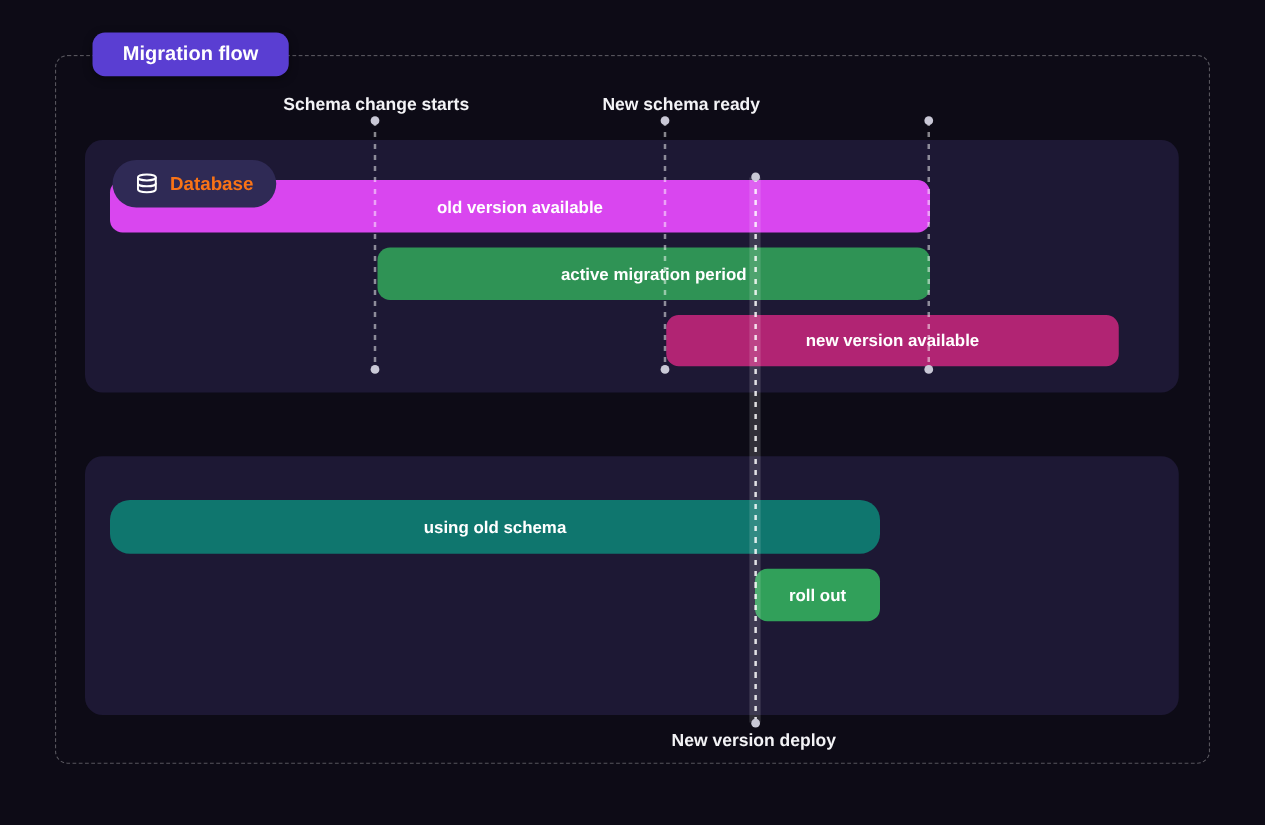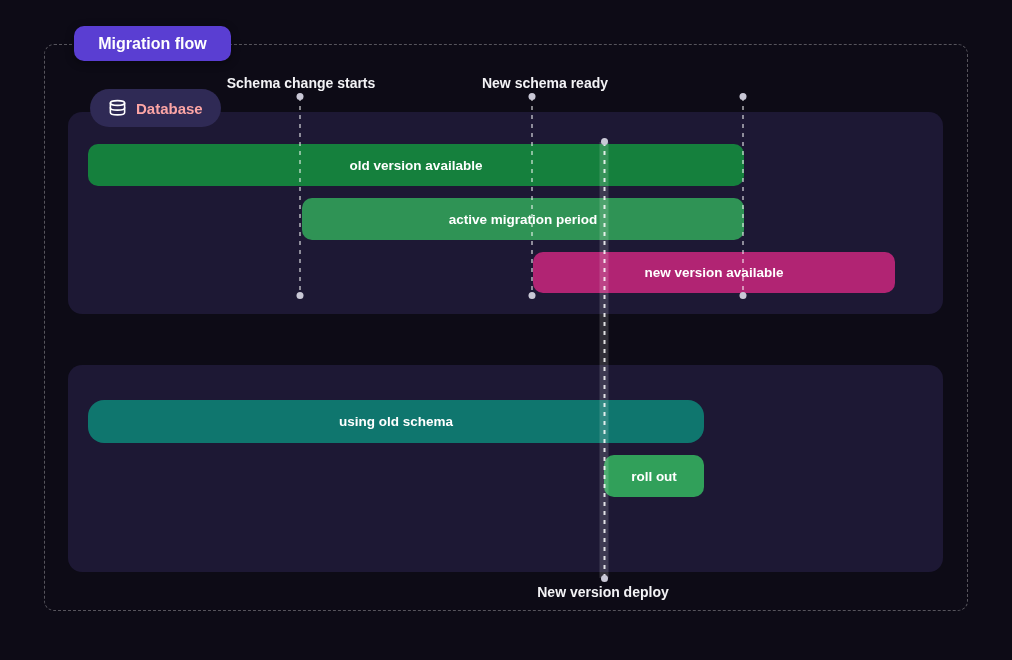--- a/index.html
+++ b/index.html
@@ -28,22 +28,23 @@
   .panel{
     position:absolute;
     border-radius:14px;
     z-index:1;
   }
   .section-badge{
     position:absolute;
     display:flex;align-items:center;gap:9px;
     padding:0 18px;
     border-radius:20px;
-    color:#fca5a5;font-size:15px;font-weight:700;
+    color:#f97316;font-size:15px;font-weight:700;
     z-index:4;
+    margin-top:39px;
   }
   .section-badge svg{display:block;}
   .bar{
     position:absolute;
     border-radius:10px;
     display:flex;align-items:center;justify-content:center;
     color:#fff;font-size:13.5px;font-weight:700;
     z-index:2;
     box-sizing:border-box;
   }
@@ -106,21 +107,21 @@
   <div class="section-badge" style="left: 90px; top: 89px; height: 38px; background-color: rgb(47, 42, 85);">
     <span>
       <svg width="19" height="19" viewBox="0 0 24 24" fill="none" stroke="#ffffff" stroke-width="2" stroke-linecap="round" stroke-linejoin="round">
         <ellipse cx="12" cy="5" rx="9" ry="3"></ellipse>
         <path d="M3 5v6c0 1.66 4 3 9 3s9-1.34 9-3V5"></path>
         <path d="M3 11v6c0 1.66 4 3 9 3s9-1.34 9-3v-6"></path>
       </svg>
     </span>
     <span>Database</span>
   </div>
-  <div class="bar" style="left: 88px; top: 144px; width: 656px; height: 42px; background-color: #15803d;">
+  <div class="bar" style="left: 88px; top: 144px; width: 656px; height: 42px; background-color: #d946ef;">
     <span>old version available</span>
   </div>
   <div class="bar" style="left: 302px; top: 198px; width: 442px; height: 42px; background-color: rgb(47, 147, 85);">
     <span>active migration period</span>
   </div>
   <div class="bar" style="left: 533px; top: 252px; width: 362px; height: 41px; background-color: rgb(177, 36, 115);">
     <span>new version available</span>
   </div>
 
   <div class="panel" style="left: 68px; top: 365px; width: 875px; height: 207px; background-color: rgb(29, 24, 52);"></div>

